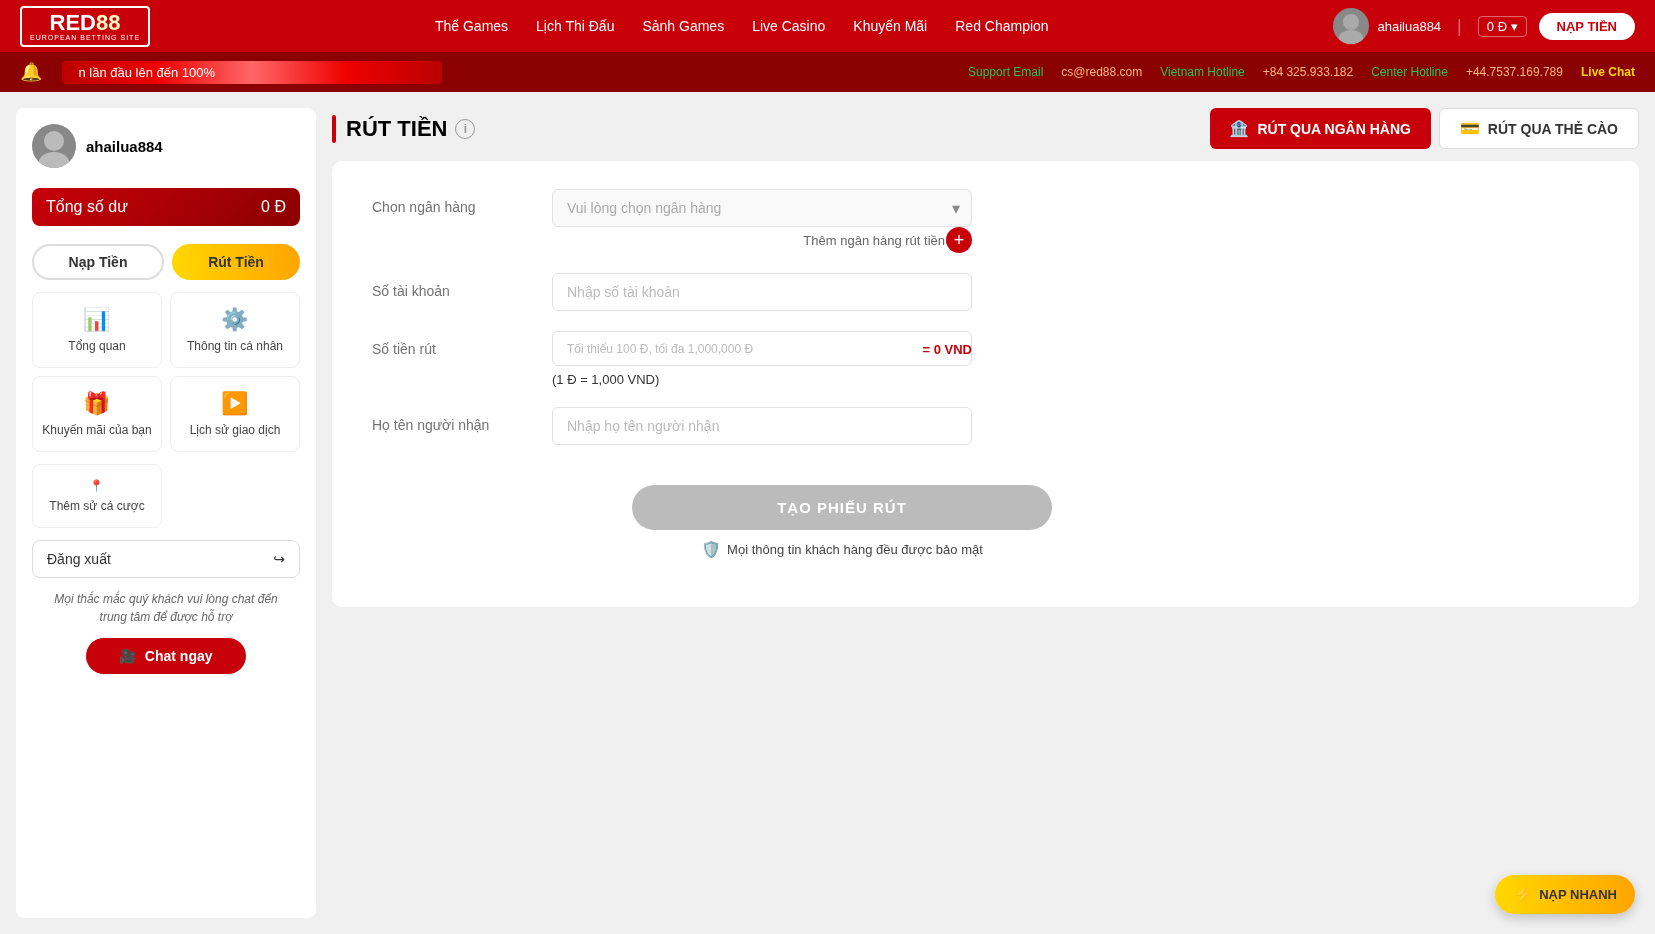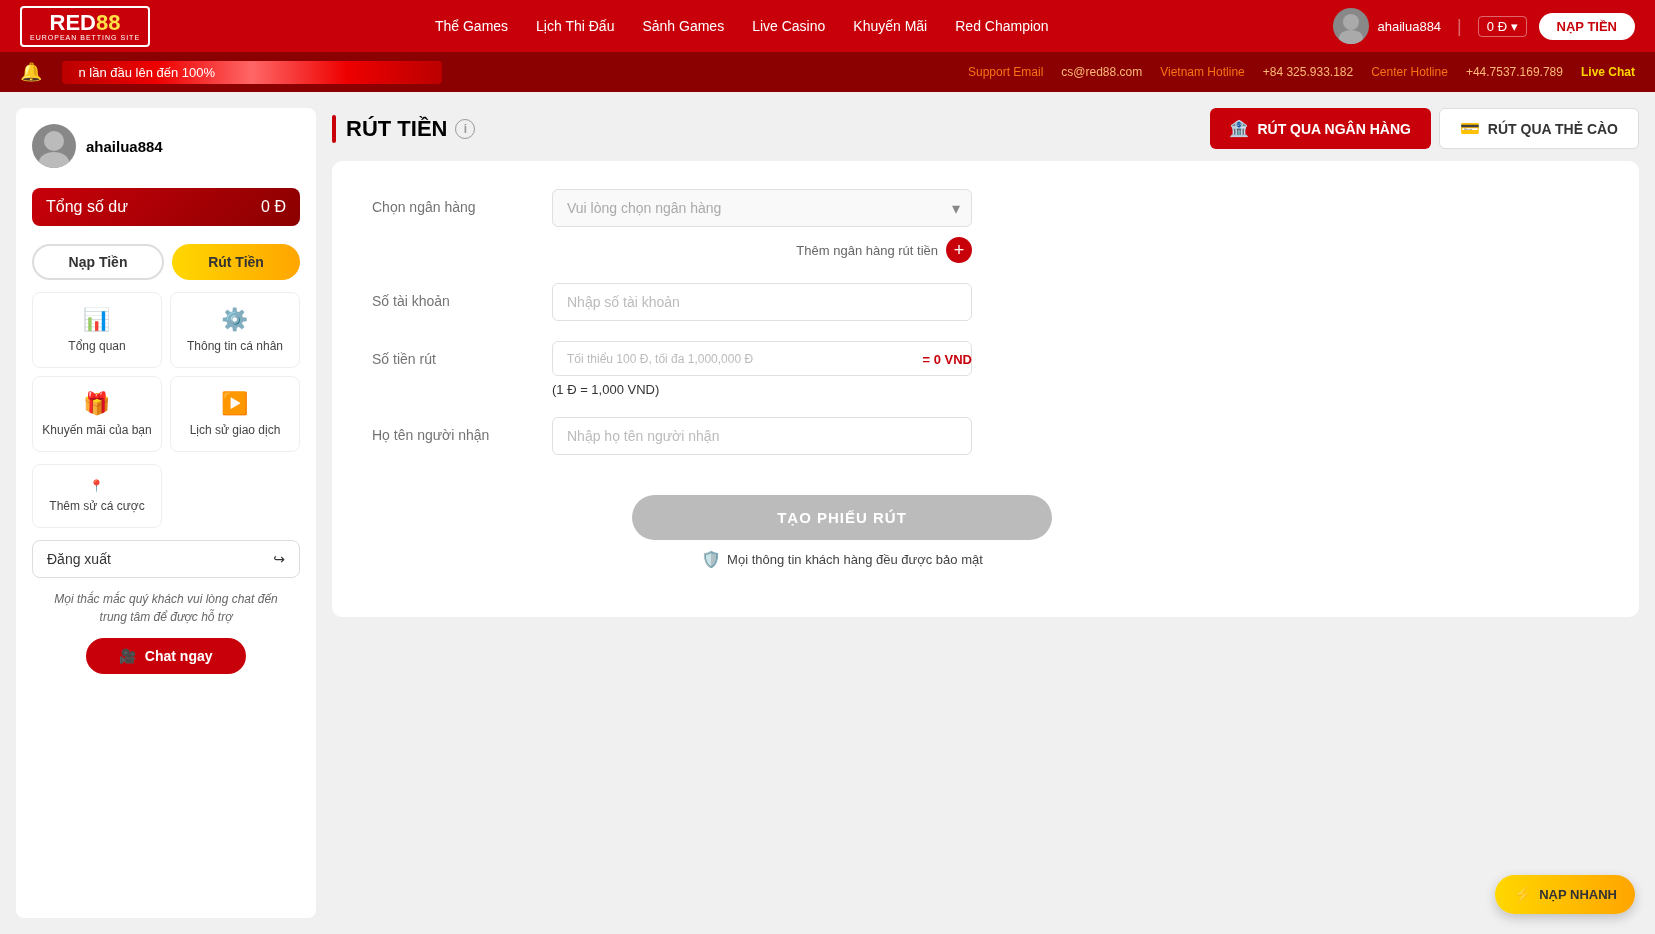--- a/index.html
+++ b/index.html
@@ -3,37 +3,37 @@
   <meta charset="utf-8">
   <style>
     * { margin: 0; padding: 0; box-sizing: border-box; }
     body { font-family: Arial, sans-serif; background: #f0f0f0; min-width: 1655px; }
 
     
     .header { background: #c8000a; display: flex; align-items: center; justify-content: space-between; padding: 0 20px; height: 52px; }
     .logo-area { display: flex; align-items: center; gap: 8px; }
     .logo-box { background: #c8000a; border: 2px solid #fff; border-radius: 4px; padding: 4px 8px; display: flex; flex-direction: column; align-items: center; }
     .logo-red { color: #fff; font-size: 22px; font-weight: 900; line-height: 1; }
-    .logo-red span { color: #fde047; }
+    .logo-red span { color: #fef9c3; }
     .logo-sub { color: #fff; font-size: 7px; letter-spacing: 1px; }
     .nav-links { display: flex; gap: 28px; align-items: center; }
     .nav-links a { color: #fff; text-decoration: none; font-size: 14px; font-weight: 500; }
     .header-right { display: flex; align-items: center; gap: 12px; }
     .user-area { display: flex; align-items: center; gap: 8px; color: #fff; font-size: 13px; }
     .avatar-circle { width: 36px; height: 36px; border-radius: 50%; background: #888; overflow: hidden; display: flex; align-items: center; justify-content: center; }
     .balance-box { display: flex; align-items: center; gap: 4px; color: #fff; font-size: 13px; border: 1px solid rgba(255,255,255,0.4); border-radius: 4px; padding: 2px 8px; }
     .divider-v { color: rgba(255,255,255,0.4); font-size: 18px; margin: 0 4px; }
     .nap-tien-btn { background: #fff; color: #c8000a; border: none; border-radius: 20px; padding: 6px 18px; font-weight: 700; font-size: 13px; cursor: pointer; white-space: nowrap; }
 
     
     .promo-bar { background: #8b0000; display: flex; align-items: center; padding: 0 20px; height: 40px; gap: 20px; }
     .bell-icon { color: #FFD700; font-size: 18px; }
     .promo-gradient { background: linear-gradient(90deg, #b00, #e00, #ff6666, #e00, #b00); border-radius: 4px; padding: 4px 16px; color: #fff; font-size: 13px; flex: 1; max-width: 380px; }
     .contact-info { display: flex; align-items: center; gap: 18px; color: #fff; font-size: 12px; margin-left: auto; }
-    .contact-label { color: #f97316; }
+    .contact-label { color: #22c55e; }
     .contact-value { color: #fdba74; font-weight: 400; }
     .live-chat-link { color: #FFD700; font-weight: 600; text-decoration: none; }
 
     
     .main-container { display: flex; gap: 0; padding: 16px; min-height: calc(934px - 92px); }
 
     
     .sidebar { width: 300px; min-width: 300px; background: #fff; border-radius: 8px; padding: 16px; display: flex; flex-direction: column; gap: 12px; }
     .sidebar-user { display: flex; align-items: center; gap: 10px; margin-bottom: 8px; }
     .sidebar-avatar { width: 44px; height: 44px; border-radius: 50%; background: #888; display: flex; align-items: center; justify-content: center; overflow: hidden; }
@@ -64,21 +64,21 @@
 
     
     .form-card { background: #fff; border-radius: 10px; padding: 28px 40px; }
     .form-row { display: flex; align-items: flex-start; gap: 20px; margin-bottom: 20px; }
     .form-label { width: 160px; min-width: 160px; font-size: 14px; color: #737373; padding-top: 10px; }
     .form-input-wrap { flex: 1; }
     .form-select { width: 100%; max-width: 420px; padding: 10px 14px; border: 1.5px solid #e0e0e0; border-radius: 6px; font-size: 14px; color: #aaa; background: #f9f9f9; appearance: none; cursor: pointer; display: flex; align-items: center; justify-content: space-between; }
     .form-select-container { position: relative; max-width: 420px; }
     .form-select-container select { width: 100%; padding: 10px 14px; border: 1.5px solid #e0e0e0; border-radius: 6px; font-size: 14px; color: #aaa; background: #f9f9f9; appearance: none; cursor: pointer; }
     .form-select-arrow { position: absolute; right: 12px; top: 50%; transform: translateY(-50%); color: #888; pointer-events: none; }
-    .add-bank-row { display: flex; align-items: center; justify-content: flex-end; gap: 8px; max-width: 420px; margin-top: 10px; font-size: 13px; color: #666; }
+    .add-bank-row { display: flex; align-items: center; justify-content: flex-end; gap: 1px; max-width: 420px; margin-top: 0; font-size: 13px; color: #666; }
     .add-bank-btn { width: 26px; height: 26px; background: #c8000a; color: #fff; border: none; border-radius: 50%; font-size: 18px; cursor: pointer; display: flex; align-items: center; justify-content: center; }
     .form-input { width: 100%; max-width: 420px; padding: 10px 14px; border: 1.5px solid #e0e0e0; border-radius: 6px; font-size: 14px; color: #333; background: #fff; }
     .form-input::placeholder { color: #bbb; }
     .amount-input-wrap { position: relative; max-width: 420px; }
     .amount-input { width: 100%; padding: 10px 70px 9px 14px; border: 1.5px solid #e0e0e0; border-radius: 6px; font-size: 12px; color: #333; background: #fff; }
     .amount-input::placeholder { color: #bbb; }
     .amount-vnd { position: absolute; right: 0; top: 50%; transform: translateY(-50%); color: #c8000a; font-weight: 700; font-size: 13px; }
     .conversion-note { font-size: 13px; color: #333; margin-top: 6px; }
     .submit-btn { width: 100%; max-width: 420px; padding: 14px; background: #bbb; color: #fff; border: none; border-radius: 24px; font-size: 15px; font-weight: 700; cursor: pointer; letter-spacing: 1px; }
     .security-note { display: flex; align-items: center; justify-content: center; gap: 6px; font-size: 13px; color: #444; margin-top: 10px; }

